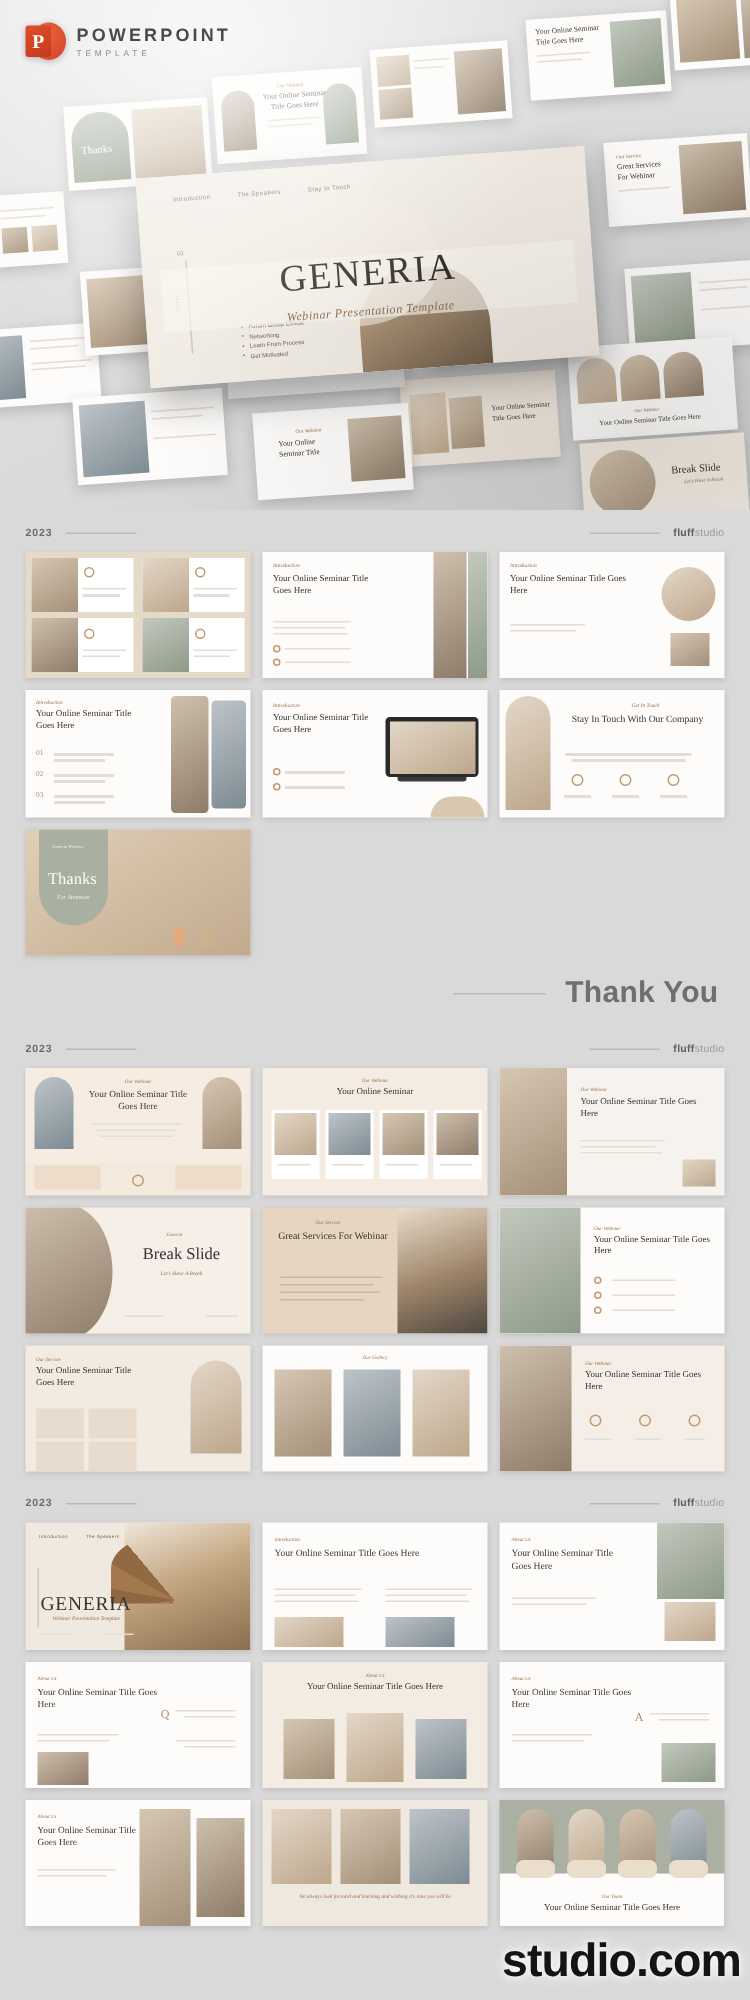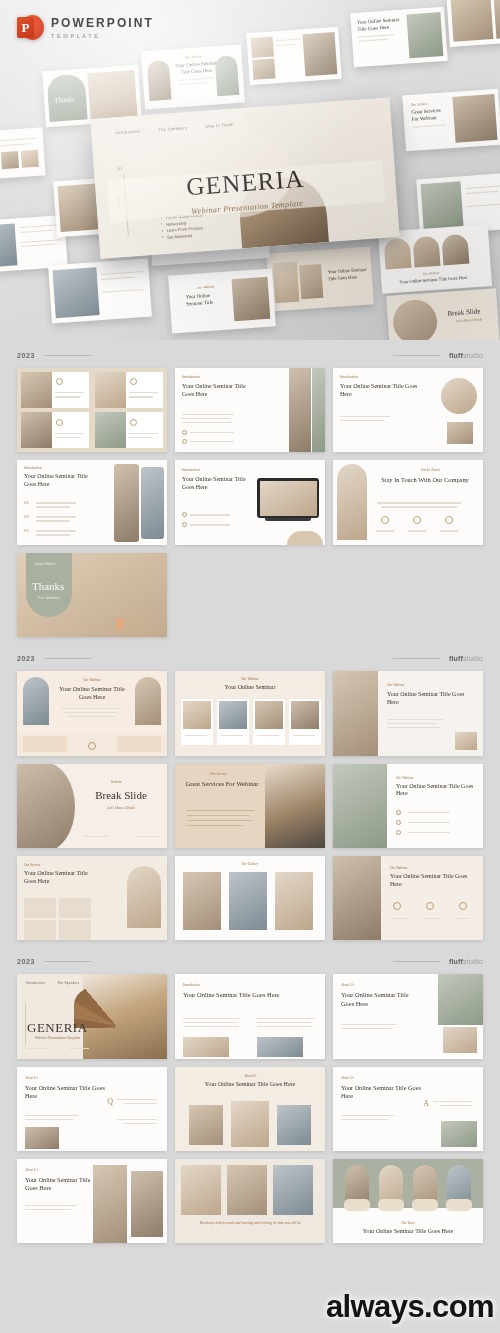--- a/index.html
+++ b/index.html
@@ -439,20 +439,24 @@
       <div class="scr" style="left:21px;top:42px;font-size:4px;color:#f2f0e9;">For Attention</div>
       <div style="position:absolute;right:22px;top:12px;width:28px;height:30px;background:radial-gradient(circle at 50% 100%, #cbb79b 0 6%, transparent 7%),conic-gradient(from 185deg at 50% 100%, #e8dcc8 0deg 12deg,#d9ca b2 0,#e3d5bf 12deg 24deg,#ece1cf 24deg 36deg,#ded0b8 36deg 48deg,#e9ddc9 48deg 60deg,#d5c4aa 60deg 72deg, transparent 72deg);"></div>
       <div style="position:absolute;right:22px;bottom:6px;width:14px;height:13px;background:#c9b192;border-radius:50% 50% 45% 45%;"></div>
       <div style="position:absolute;right:44px;bottom:6px;width:7px;height:13px;background:#e5a97f;border-radius:1px 1px 3px 3px;"></div>
     </div>
 
     <div class="card empty"></div>
     <div class="card empty"></div>
   </div>
 
+  <div class="thankyou">
+    <span class="ty-rule"></span>
+    <span class="ty-text">Thank You</span>
+  </div>
 </div>
 
 <div class="section">
   <div class="sec-head">
     <span class="sec-year">2023</span>
     <span class="sec-rule"></span>
     <span class="sec-spacer"></span>
     <span class="sec-rule2"></span>
     <span class="sec-brand"><b>fluff</b><span>studio</span></span>
   </div>
@@ -671,13 +675,13 @@
       <div style="position:absolute;left:11px;top:40px;width:26px;height:12px;background:#e9ddcb;border-radius:5px;"></div>
       <div style="position:absolute;left:45px;top:40px;width:26px;height:12px;background:#e9ddcb;border-radius:5px;"></div>
       <div style="position:absolute;left:79px;top:40px;width:26px;height:12px;background:#e9ddcb;border-radius:5px;"></div>
       <div style="position:absolute;left:113px;top:40px;width:26px;height:12px;background:#e9ddcb;border-radius:5px;"></div>
       <div class="scr" style="left:0;right:0;top:62px;text-align:center;font-size:3.4px;">Our Team</div>
       <div class="tt" style="left:0;right:0;top:69px;text-align:center;font-size:6px;">Your Online Seminar Title Goes Here</div>
     </div>
   </div>
 </div>
 
-<div class="watermark">always.com</div>
+<div class="watermark">studio.com</div>
 
 </body></html>

